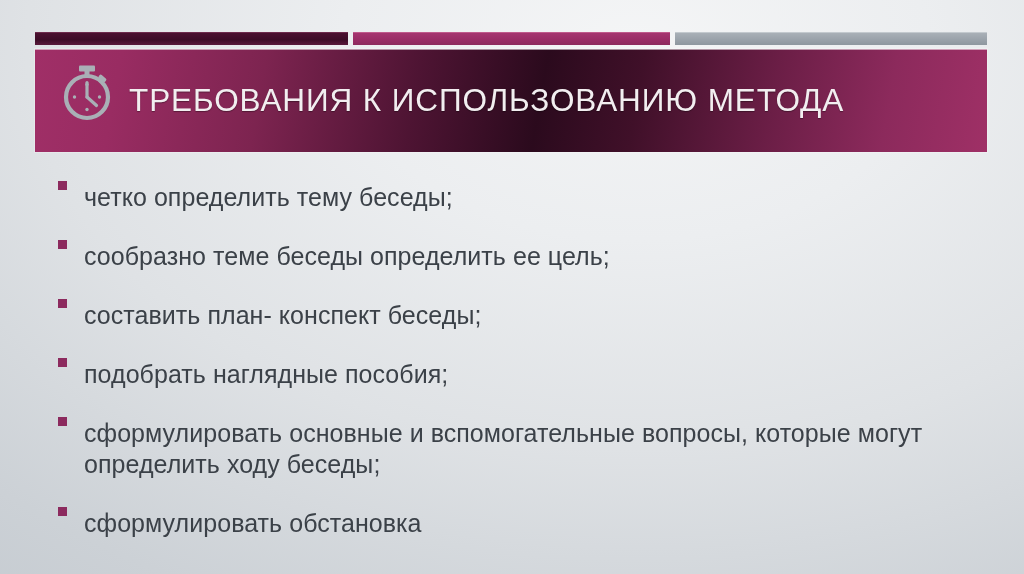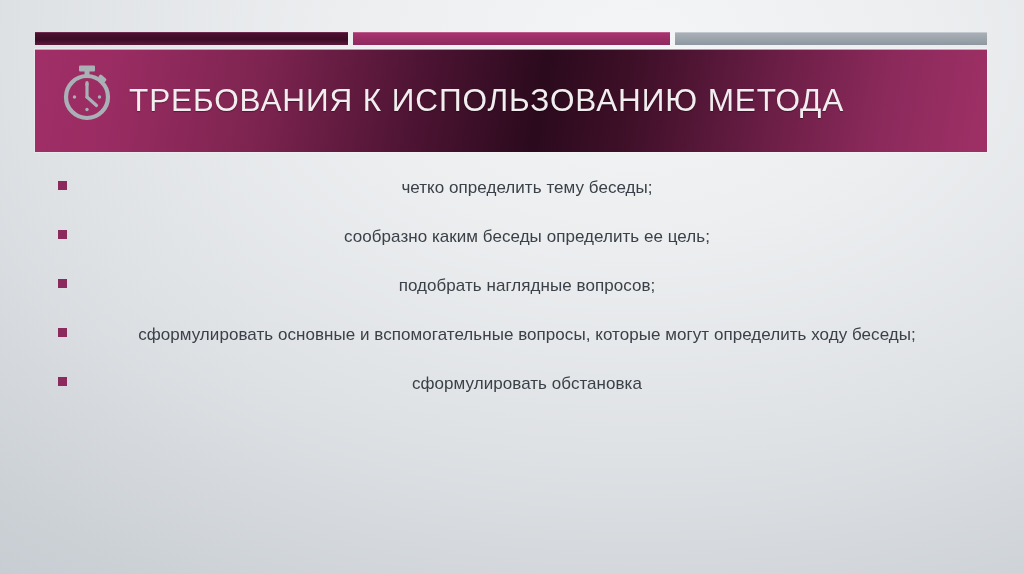--- a/index.html
+++ b/index.html
@@ -13,21 +13,20 @@
     font-family: "Liberation Sans", sans-serif;
   }
 
   #slide {
     position: relative;
     width: 1024px;
     height: 574px;
     background:
       radial-gradient(ellipse 110% 130% at 62% 8%, #f4f5f6 0%, #eceef0 26%, #dfe2e5 54%, #ccd1d6 82%, #c3c9cf 100%);
     overflow: hidden;
-    text-align: center;
   }
 
   
   #topbars {
     position: absolute;
     left: 35px;
     top: 32px;
     width: 952px;
     height: 13px;
     display: flex;
@@ -116,23 +115,24 @@
     flex: 0 0 auto;
     width: 9px;
     height: 9px;
     background: #8c2a5e;
     margin-top: 9px;
     margin-right: 17px;
   }
   .bullet-text {
     flex: 1 1 auto;
     color: #3b4148;
-    font-size: 17px;
+    font-size: 25px;
     line-height: 31px;
     letter-spacing: 0.05px;
+    margin-top: 10px;
   }
 </style>
 </head>
 <body>
 
 <div id="slide">
 
   <div id="topbars">
     <div class="topbar seg1"></div>
     <div class="topbar seg2"></div>
@@ -166,27 +166,31 @@
 
   <div id="bullets">
 
     <div class="bullet-row">
       <span class="bullet-mark"></span>
       <span class="bullet-text">четко определить тему беседы;</span>
     </div>
 
     <div class="bullet-row">
       <span class="bullet-mark"></span>
-      <span class="bullet-text">сообразно каким беседы определить ее цель;</span>
-    </div>
-
-
-    <div class="bullet-row">
-      <span class="bullet-mark"></span>
-      <span class="bullet-text">подобрать наглядные вопросов;</span>
+      <span class="bullet-text">сообразно теме беседы определить ее цель;</span>
+    </div>
+
+    <div class="bullet-row">
+      <span class="bullet-mark"></span>
+      <span class="bullet-text">составить план- конспект беседы;</span>
+    </div>
+
+    <div class="bullet-row">
+      <span class="bullet-mark"></span>
+      <span class="bullet-text">подобрать наглядные пособия;</span>
     </div>
 
     <div class="bullet-row">
       <span class="bullet-mark"></span>
       <span class="bullet-text">сформулировать основные и вспомогательные вопросы, которые могут определить ходу беседы;</span>
     </div>
 
 
     <div class="bullet-row">
       <span class="bullet-mark"></span>

